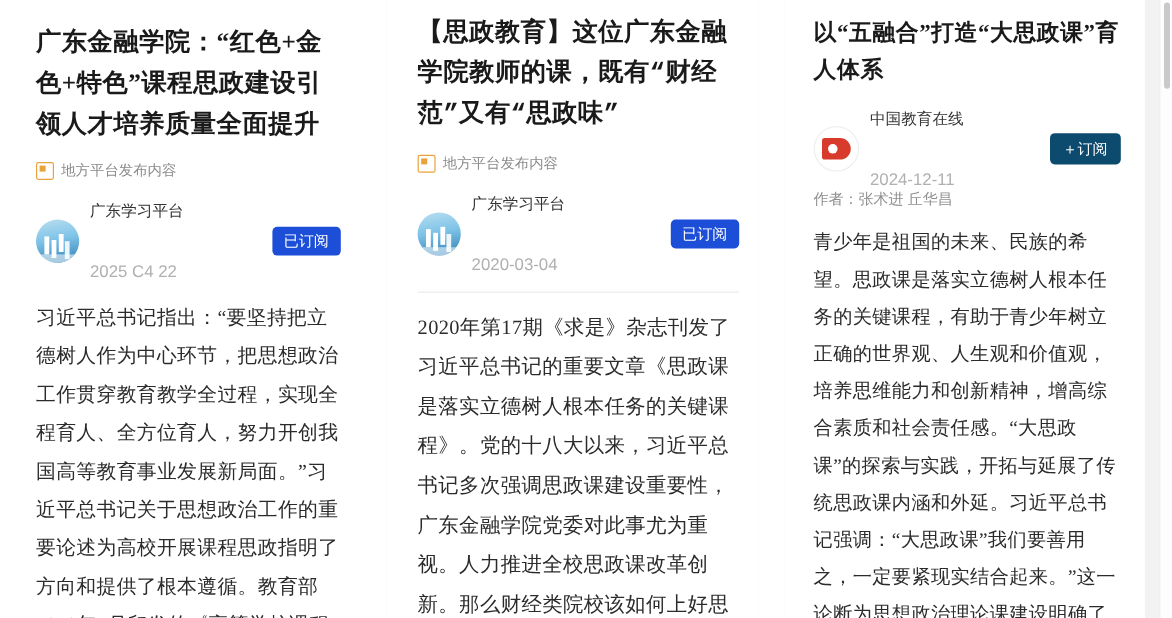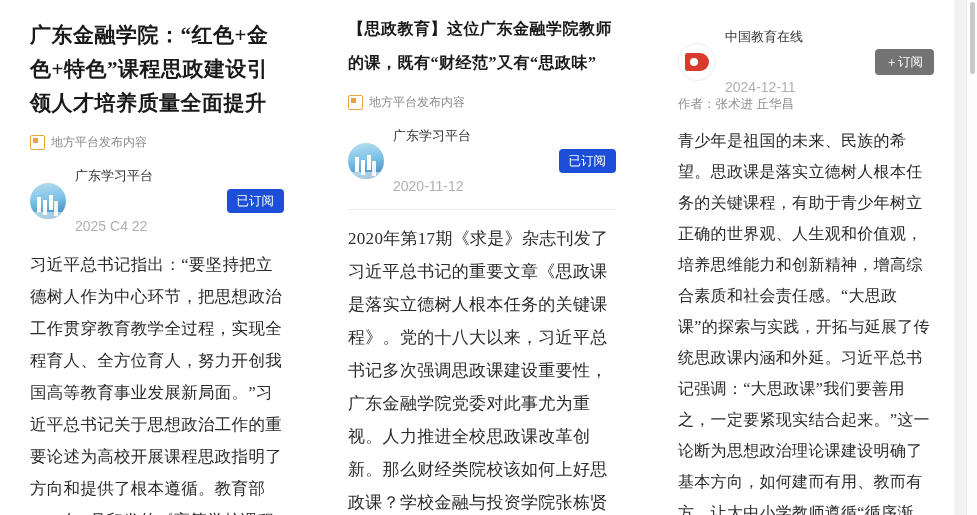--- a/index.html
+++ b/index.html
@@ -55,23 +55,23 @@
     font-weight: bold;
     color: #1a1a1a;
     letter-spacing: 0.5px;
   }
   .title-1 {
     font-size: 21px;
     line-height: 34px;
     font-family: "Liberation Serif", serif;
   }
   .title-2 {
-    font-size: 16px;
+    font-size: 21px;
     line-height: 34px;
-    font-family: Liberation Serif, serif;
+    font-family: Liberation Mono, monospace;
   }
   .title-3 {
     font-size: 19px;
     line-height: 31px;
     font-family: "Liberation Serif", serif;
   }
 
   
   .src-tag {
     display: flex;
@@ -174,21 +174,21 @@
     background: #1d4ed8;
     color: #ffffff;
     font-size: 12.5px;
     border-radius: 4px;
     padding: 6px 10px;
     border: none;
     flex: none;
     line-height: 1;
   }
   .btn-subscribe {
-    background: #737373;
+    background: #0c4a6e;
     color: #ffffff;
     font-size: 12.5px;
     border-radius: 4px;
     padding: 7px 11px;
     border: none;
     flex: none;
     line-height: 1;
     white-space: nowrap;
   }
 
@@ -278,33 +278,34 @@
 
     <div class="src-tag">
       <span class="src-ico"></span>
       <span class="src-txt">地方平台发布内容</span>
     </div>
 
     <div class="acct">
       <div class="avatar avatar-gd"></div>
       <div class="acct-meta">
         <div class="acct-name">广东学习平台</div>
-        <div class="acct-date">2020-11-12</div>
+        <div class="acct-date">2020-03-04</div>
       </div>
       <button class="btn-subscribed">已订阅</button>
     </div>
 
     <div class="divider"></div>
 
     <div class="body body-2">2020年第17期《求是》杂志刊发了习近平总书记的重要文章《思政课是落实立德树人根本任务的关键课程》。党的十八大以来，习近平总书记多次强调思政课建设重要性，广东金融学院党委对此事尤为重视。人力推进全校思政课改革创新。那么财经类院校该如何上好思政课？学校金融与投资学院张栋贤副教授做了很好的探索。对于主讲</div>
   </div>
 
   <div class="col col-gap"></div>
 
   <div class="col col-3">
+    <div class="title title-3">以“五融合”打造“大思政课”育人体系</div>
 
 
     <div class="acct">
       <div class="avatar avatar-edu"></div>
       <div class="acct-meta">
         <div class="acct-name">中国教育在线</div>
         <div class="acct-date">2024-12-11</div>
       </div>
       <button class="btn-subscribe">＋订阅</button>
     </div>

